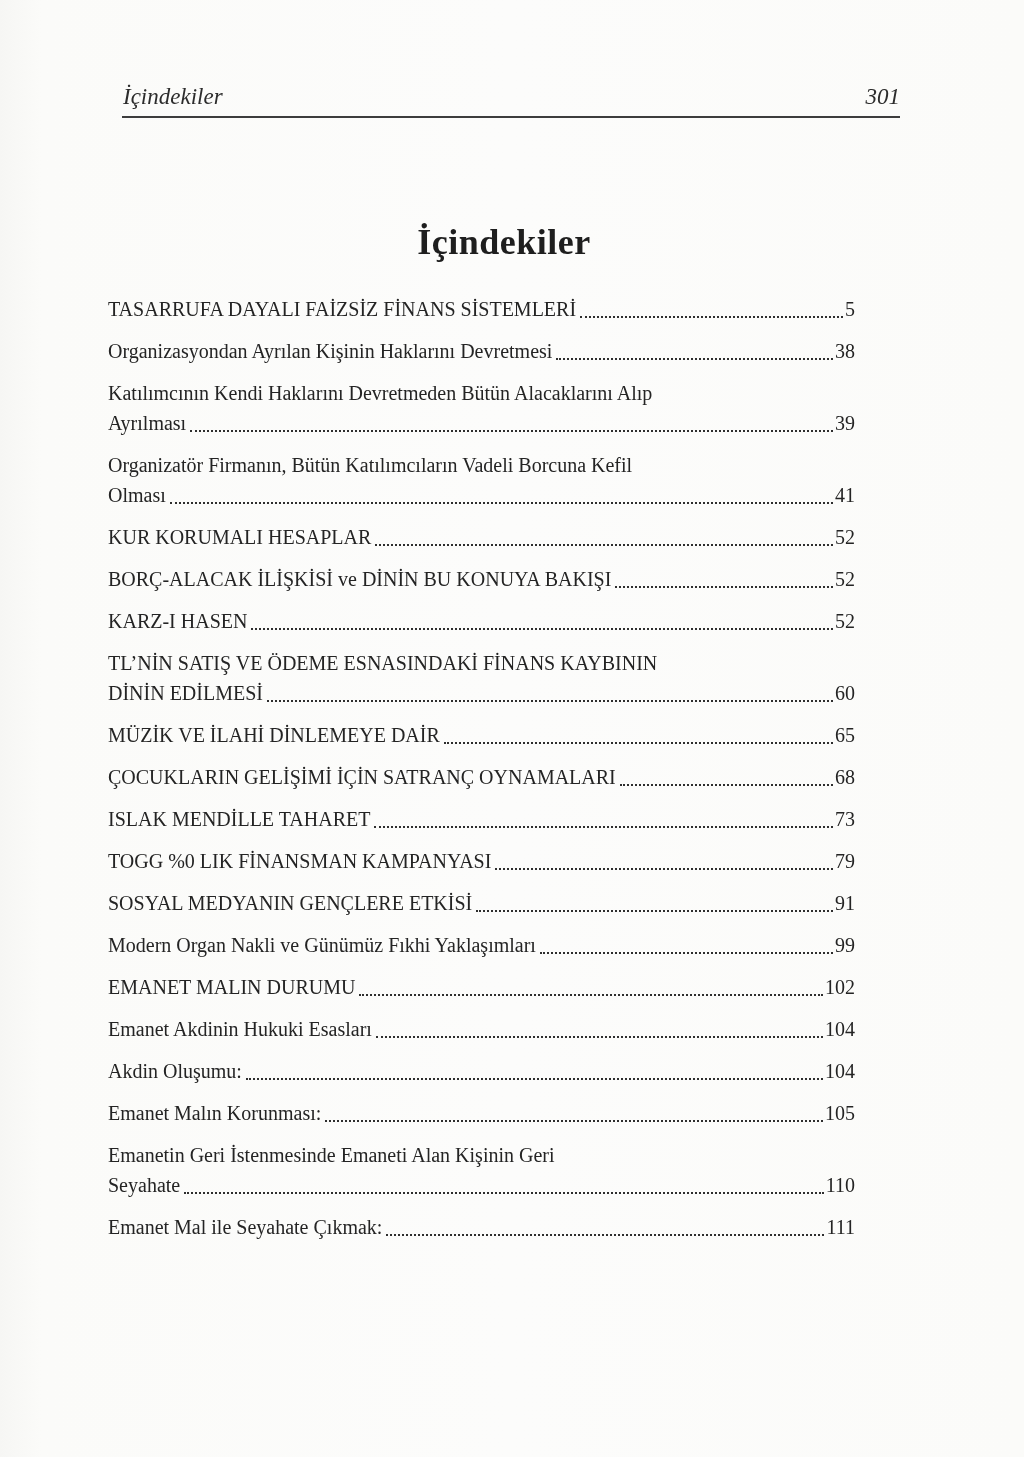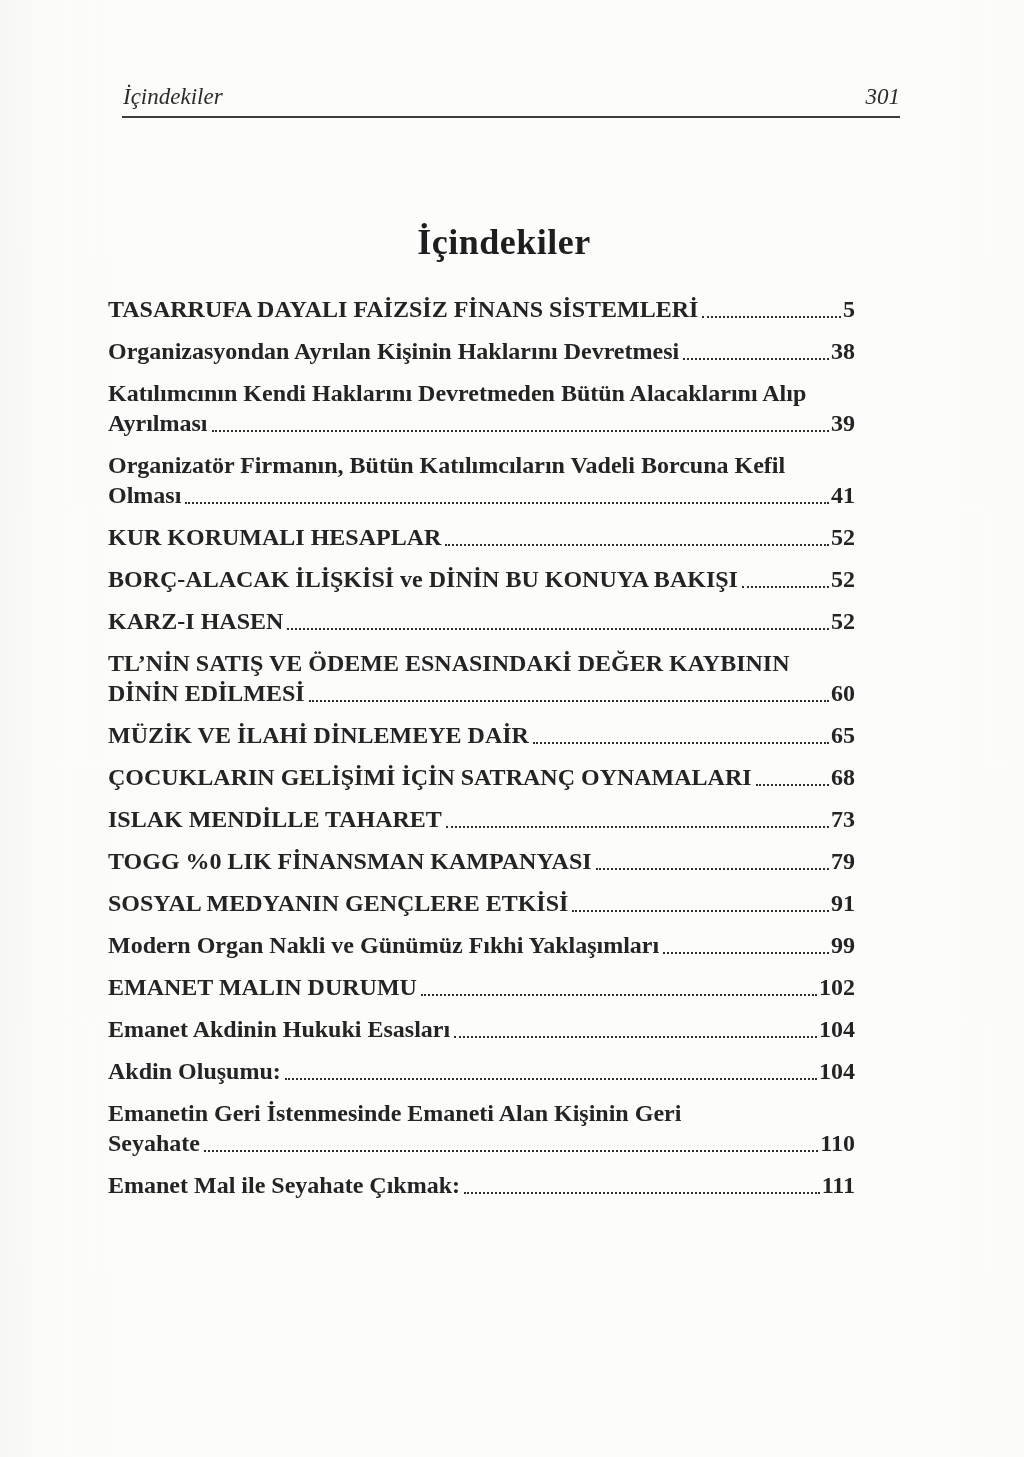--- a/index.html
+++ b/index.html
@@ -49,24 +49,23 @@
     line-height: 44px;
     font-weight: bold;
     letter-spacing: 0.5px;
     color: #1e1e1e;
   }
   .toc {
     position: absolute;
     left: 108px;
     top: 294px;
     width: 747px;
-    font-size: 24px;
+    font-size: 20px;
     line-height: 30px;
     color: #242424;
-    font-weight: bold;
   }
   .toc-entry {
     margin-bottom: 12px;
   }
   .toc-line {
     white-space: nowrap;
   }
   .toc-line-last {
     display: flex;
     align-items: flex-start;
@@ -146,21 +145,21 @@
         </div>
       </div>
       <div class="toc-entry">
         <div class="toc-line toc-line-last">
           <span class="toc-text">KARZ-I HASEN</span>
           <span class="leader"></span>
           <span class="pagenum">52</span>
         </div>
       </div>
       <div class="toc-entry">
-        <div class="toc-line">TL’NİN SATIŞ VE ÖDEME ESNASINDAKİ DEĞER KAYBININ</div>
+        <div class="toc-line">TL’NİN SATIŞ VE ÖDEME ESNASINDAKİ FİNANS KAYBININ</div>
         <div class="toc-line toc-line-last">
           <span class="toc-text">DİNİN EDİLMESİ</span>
           <span class="leader"></span>
           <span class="pagenum">60</span>
         </div>
       </div>
       <div class="toc-entry">
         <div class="toc-line toc-line-last">
           <span class="toc-text">MÜZİK VE İLAHİ DİNLEMEYE DAİR</span>
           <span class="leader"></span>
@@ -217,20 +216,27 @@
         </div>
       </div>
       <div class="toc-entry">
         <div class="toc-line toc-line-last">
           <span class="toc-text">Akdin Oluşumu:</span>
           <span class="leader"></span>
           <span class="pagenum">104</span>
         </div>
       </div>
       <div class="toc-entry">
+        <div class="toc-line toc-line-last">
+          <span class="toc-text">Emanet Malın Korunması:</span>
+          <span class="leader"></span>
+          <span class="pagenum">105</span>
+        </div>
+      </div>
+      <div class="toc-entry">
         <div class="toc-line">Emanetin Geri İstenmesinde Emaneti Alan Kişinin Geri</div>
         <div class="toc-line toc-line-last">
           <span class="toc-text">Seyahate</span>
           <span class="leader"></span>
           <span class="pagenum">110</span>
         </div>
       </div>
       <div class="toc-entry">
         <div class="toc-line toc-line-last">
           <span class="toc-text">Emanet Mal ile Seyahate Çıkmak:</span>

